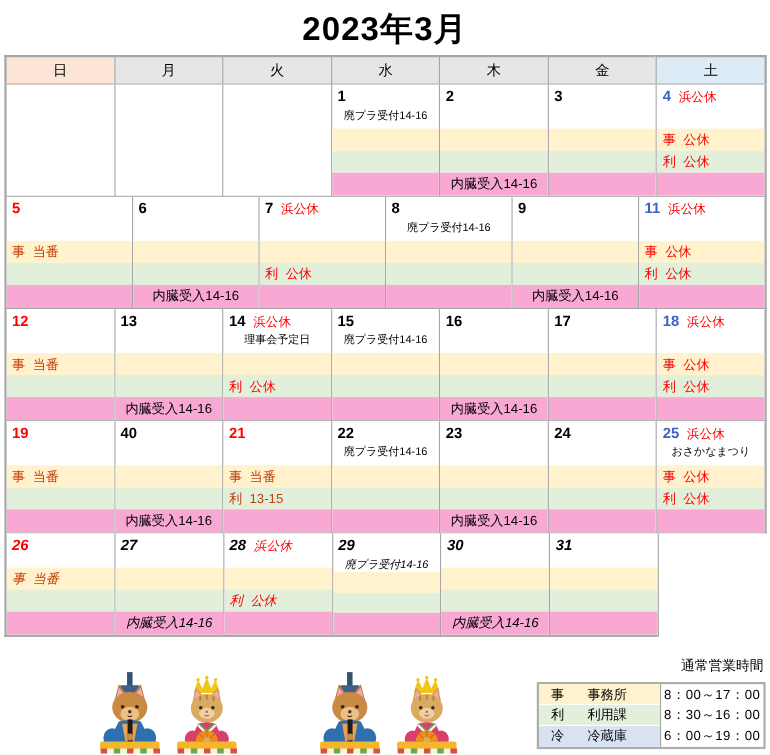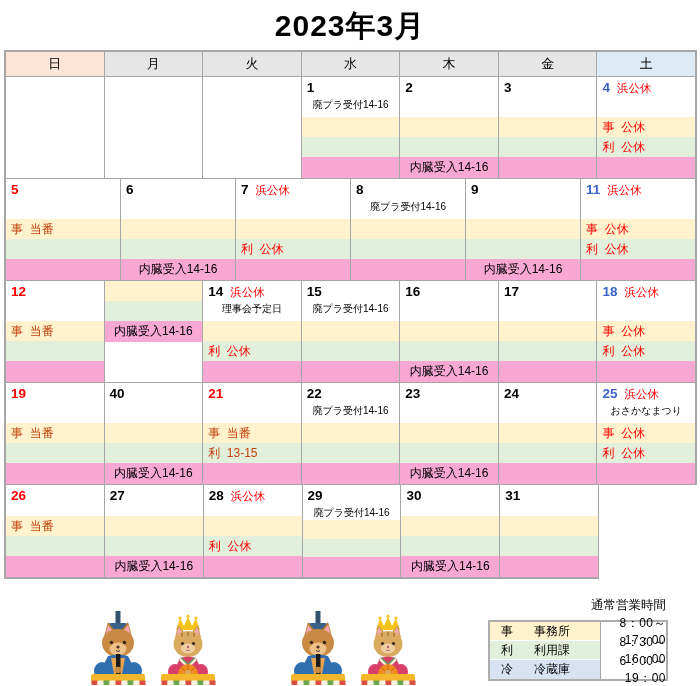--- a/index.html
+++ b/index.html
@@ -17,34 +17,34 @@
     border-bottom:1px solid var(--bd);}
   .hcell:first-child{border-left-width:2px;}
   .hcell:last-child{border-right:2px solid var(--bd);}
   .hd-sun{background:#FCE4D6;} .hd-wk{background:#E7E6E6;} .hd-sat{background:#DDEBF7;}
   .wrow{display:flex;height:102px;}
   .wrow:last-child{height:94px;}
   .cell{flex:1;display:flex;flex-direction:column;box-sizing:border-box;background:#fff;
     border-left:1px solid var(--bd);border-bottom:1px solid var(--bd);overflow:hidden;}
   .cell:first-child{border-left-width:2px;}
   .cell:last-child{border-right:2px solid var(--bd);}
-  .wrow:last-child .cell{border-bottom-width:2px;}
+  .wrow:last-child .cell{border-bottom-width:2px;font-style:italic;}
   .cell.absent{border:none;border-left:1px solid var(--bd);}
   .chead{flex:1;padding:2px 5px 0;}
   .drow{display:flex;align-items:baseline;}
   .dnum{font-weight:bold;font-size:13.5px;line-height:17px;}
   .dc-k{color:#000;} .dc-r{color:#FF0000;} .dc-b{color:#3A62C8;}
   .hol{color:#FF0000;font-size:11.5px;margin-left:7px;white-space:nowrap;}
   .ev{font-size:10px;text-align:center;margin-top:2px;white-space:nowrap;}
   .band{height:20px;display:flex;align-items:center;padding:0 5px;font-size:12px;box-sizing:border-box;}
   .band span{white-space:pre;}
   .band.ctr{justify-content:center;}
   .band-y{background:#FFF2CC;} .band-g{background:#E2EFDA;} .band-b{background:#f9a8d4;height:21px;}
   .t-red{color:#FF0000;} .t-org{color:#c2410c;} .t-blk{color:#000;}
-  .legend{position:absolute;left:488px;top:597px;width:180px;}
+  .legend{position:absolute;left:488px;top:597px;width:208px;}
   .legend-title{text-align:right;font-size:12.5px;margin:0 2px 6px 0;}
   .legend-table{border:2px solid #adadad;background:#fff;box-sizing:border-box;}
   .lrow{display:flex;height:19px;font-size:12px;}
   .lleft{width:110px;display:flex;align-items:center;box-sizing:border-box;
     padding-left:11px;border-bottom:1px solid #fff;}
   .lrow:last-child .lleft{border-bottom:none;}
   .lleft .sym{width:33px;}
   .ltime{flex:1;display:flex;align-items:center;justify-content:center;
     border-left:1px solid var(--bd);letter-spacing:0.5px;text-align:right;}
   .bg-y{background:#FFF2CC;} .bg-g{background:#E2EFDA;} .bg-b{background:#D9E2F3;}
@@ -209,20 +209,25 @@
               <span class="dnum dc-r">12</span>
             </div>
           </div>
           <div class="band band-y">
             <span class="t-org">事  当番</span>
           </div>
           <div class="band band-g"></div>
           <div class="band band-b"></div>
         </div>
         <div class="cell">
+          <div class="chead">
+            <div class="drow">
+              <span class="dnum dc-k">13</span>
+            </div>
+          </div>
           <div class="band band-y"></div>
           <div class="band band-g"></div>
           <div class="band band-b ctr">
             <span class="t-blk">内臓受入14-16</span>
           </div>
         </div>
         <div class="cell">
           <div class="chead">
             <div class="drow">
               <span class="dnum dc-k">14</span>

